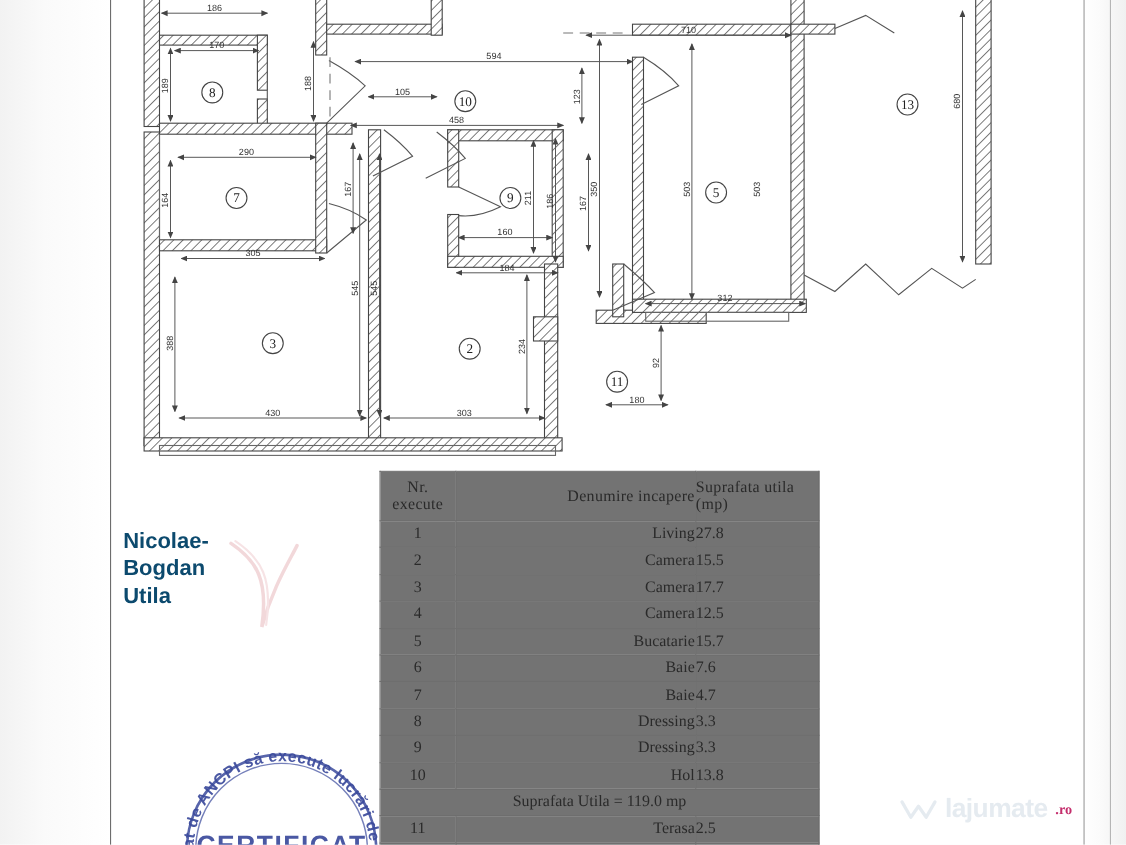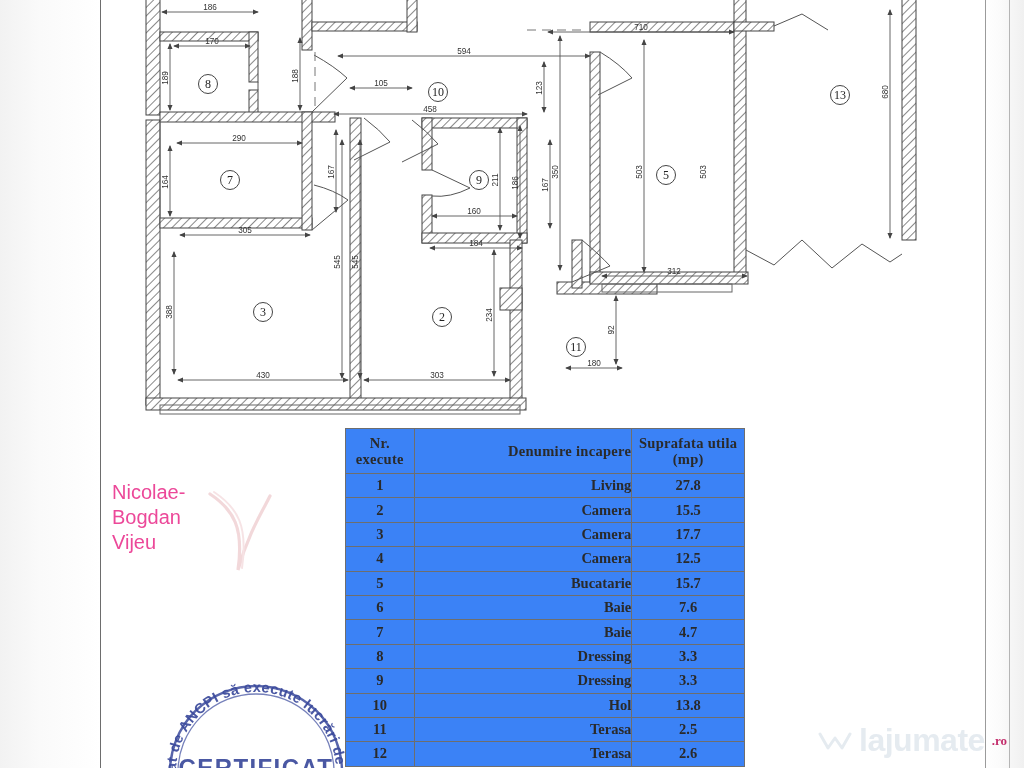--- a/index.html
+++ b/index.html
@@ -16,31 +16,31 @@
   }
   
   .page-edge-left{position:absolute;left:0;top:0;width:100px;height:768px;background:linear-gradient(90deg,#f2f2f2 0%,#fafafa 40%,#ffffff 100%);}
   .page-edge-right{position:absolute;right:0;top:0;width:40px;height:768px;background:linear-gradient(270deg,#f0f0f0 0%,#fbfbfb 60%,#ffffff 100%);}
   .border-line{position:absolute;background:#8a8a8a;}
   .border-v1{left:100px;top:0;width:1px;height:768px;background:#6d6d6d;}
   .border-v2{left:985px;top:0;width:1px;height:768px;background:#9b9b9b;}
   .border-v3{left:1009px;top:0;width:1px;height:768px;background:#b5b5b5;}
 
   
-  #plan{position:absolute;left:102px;top:0;width:885px;height:420px;}
+  #plan{position:absolute;left:87px;top:0;width:885px;height:420px;}
   #plan svg{display:block;}
 
   
   #signature{
     position:absolute;left:108px;top:478px;width:240px;height:100px;
   }
   .sig-name{
     position:absolute;left:4px;top:2px;width:120px;
     font-family:"Liberation Sans", sans-serif;
-    font-size:20px;line-height:25px;color:#ec4899;font-weight:400;
+    font-size:20px;line-height:25px;color:#0c4a6e;font-weight:700;
   }
   .sig-details{
     position:absolute;left:118px;top:8px;width:130px;
     font-family:"Liberation Sans", sans-serif;
     font-size:9.5px;line-height:13.2px;color:#3a3a3a;
   }
   .sig-swoosh{
     position:absolute;left:96px;top:4px;width:72px;height:92px;
     pointer-events:none;opacity:.55;
   }
@@ -50,31 +50,31 @@
     position:absolute;left:345px;top:428px;width:400px;
     border-collapse:collapse;
     font-family:"Liberation Serif", serif;
     color:#2a2a2a;
     background:transparent;
   }
   #room-table td,#room-table th{
     border:1px solid #6e6e6e;
     padding:0;
     height:23.4px;
-    font-weight:700;
+    font-weight:400;
     font-size:14.5px;
-    background:#3b82f6;
+    background:#737373;
   }
   #room-table thead th{
     height:44px;font-size:14.5px;letter-spacing:.3px;
     vertical-align:middle;
   }
   .col-nr{width:69px;text-align:center;}
   .col-name{width:215px;text-align:right;padding-left:12px !important;}
-  .col-area{width:115px;text-align:center;}
+  .col-area{width:115px;text-align:left;}
   .hdr-nr{line-height:16px;}
   .hdr-area{line-height:16px;}
   .total-row td{
     text-align:center;font-size:14.5px;height:25px;
   }
 
   
   #stamp{
     position:absolute;left:160px;top:676px;width:192px;height:192px;
     pointer-events:none;
@@ -82,21 +82,21 @@
   #stamp svg{display:block;}
 
   
   #watermark{
     position:absolute;left:818px;top:722px;
     display:flex;align-items:center;gap:7px;
     opacity:.9;pointer-events:none;
   }
   .wm-text{
     font-family:"Liberation Sans", sans-serif;
-    font-size:32px;font-weight:700;color:#e3e9ef;letter-spacing:-.5px;
+    font-size:24px;font-weight:700;color:#e3e9ef;letter-spacing:-.5px;
   }
   .wm-tld{font-size:13px;color:#be185d;font-weight:700;vertical-align:baseline;}
 </style>
 </head>
 <body>
 
 <div id="page">
 
   <div class="page-edge-left"></div>
   <div class="page-edge-right"></div>
@@ -306,21 +306,21 @@
   </div>
 
   <div id="signature">
     <svg class="sig-swoosh" viewBox="0 0 72 92">
       <path d="M6 12 C30 28, 40 46, 34 88 C44 52, 58 30, 66 14" fill="none" stroke="#e8b9bd" stroke-width="3.2" stroke-linecap="round"></path>
       <path d="M10 10 C34 26, 44 44, 38 86" fill="none" stroke="#f0cdd0" stroke-width="2" stroke-linecap="round"></path>
     </svg>
     <div class="sig-name">
       <div>Nicolae-</div>
       <div>Bogdan</div>
-      <div>Vijeu</div>
+      <div>Utila</div>
     </div>
   </div>
 
   <table id="room-table">
     <thead>
       <tr>
         <th class="col-nr">
           <div class="hdr-nr">Nr.</div>
           <div class="hdr-nr">execute</div>
         </th>
@@ -374,20 +374,23 @@
         </tr>
       <tr>
           <td class="col-nr">9</td>
           <td class="col-name">Dressing</td>
           <td class="col-area">3.3</td>
         </tr>
       <tr>
           <td class="col-nr">10</td>
           <td class="col-name">Hol</td>
           <td class="col-area">13.8</td>
+        </tr>
+      <tr class="total-row">
+          <td colspan="3">Suprafata Utila = 119.0 mp</td>
         </tr>
       <tr>
           <td class="col-nr">11</td>
           <td class="col-name">Terasa</td>
           <td class="col-area">2.5</td>
         </tr>
       <tr>
           <td class="col-nr">12</td>
           <td class="col-name">Terasa</td>
           <td class="col-area">2.6</td>

